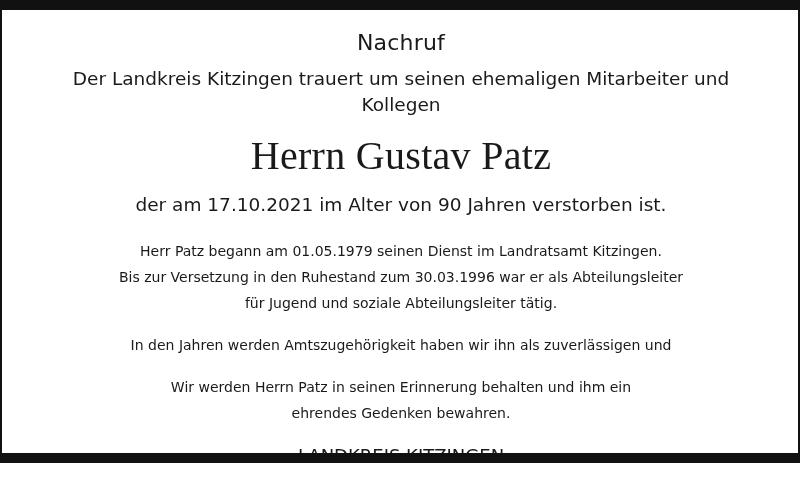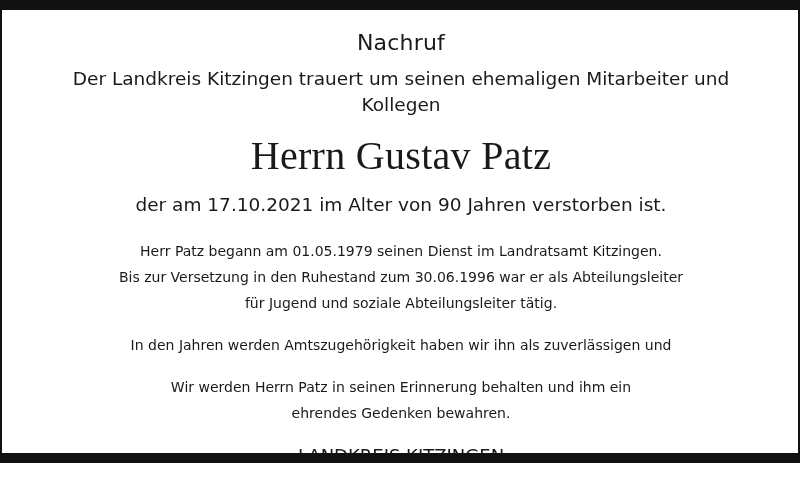--- a/index.html
+++ b/index.html
@@ -75,21 +75,21 @@
   <div class="heading">Nachruf</div>
 
   <div class="intro">Der Landkreis Kitzingen trauert um seinen ehemaligen Mitarbeiter und Kollegen</div>
 
   <div class="name">Herrn Gustav Patz</div>
 
   <div class="subline">der am 17.10.2021 im Alter von 90 Jahren verstorben ist.</div>
 
   <div class="para">
     <span class="ln">Herr Patz begann am 01.05.1979 seinen Dienst im Landratsamt Kitzingen.</span>
-    <span class="ln">Bis zur Versetzung in den Ruhestand zum 30.06.1996 war er als Abteilungsleiter</span>
+    <span class="ln">Bis zur Versetzung in den Ruhestand zum 30.03.1996 war er als Abteilungsleiter</span>
     <span class="ln">für Jugend und soziale Abteilungsleiter tätig.</span>
   </div>
 
   <div class="para">
     <span class="ln">In den Jahren werden Amtszugehörigkeit haben wir ihn als zuverlässigen und</span>
   </div>
 
   <div class="para">
     <span class="ln">Wir werden Herrn Patz in seinen Erinnerung behalten und ihm ein</span>
     <span class="ln">ehrendes Gedenken bewahren.</span>

